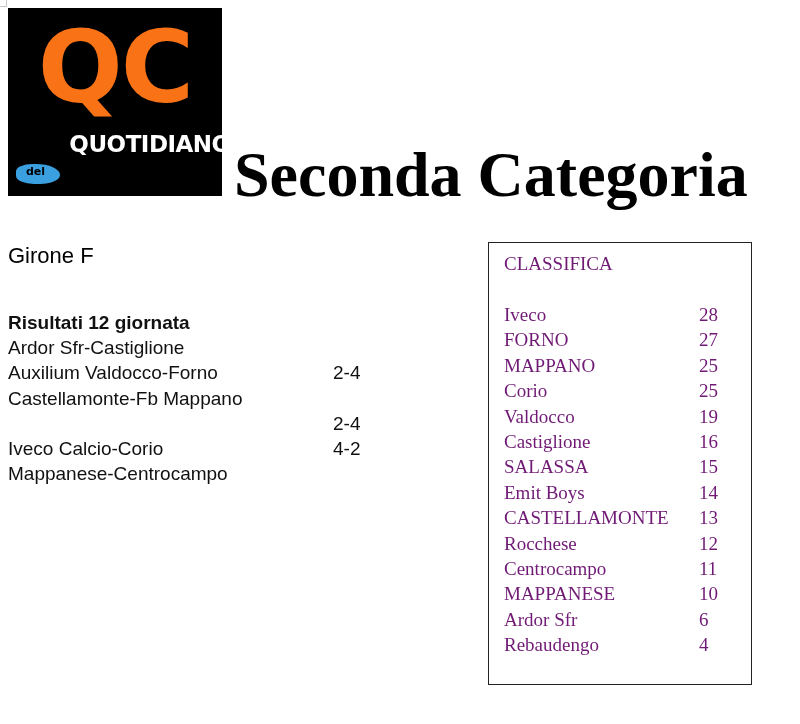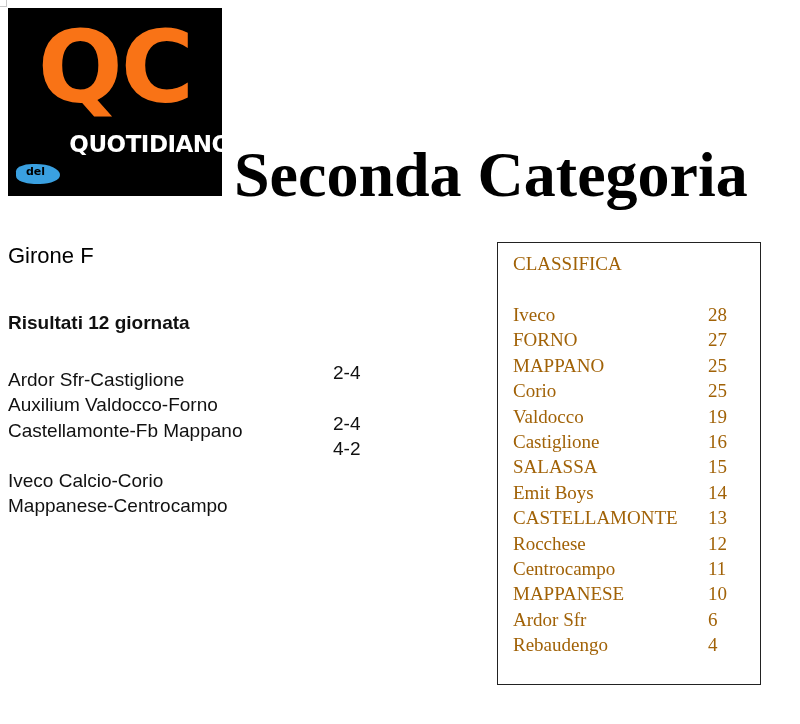--- a/index.html
+++ b/index.html
@@ -9,23 +9,23 @@
   .logo-qc { position: absolute; left: 0; top: 4px; width: 214px; text-align: center; color: #f97316; font-family: "DejaVu Sans", sans-serif; font-weight: bold; font-size: 100px; line-height: 112px; letter-spacing: -2px; }
   .logo-line1 { position: absolute; left: 16px; top: 122px; width: 228px; text-align: center; color: #fff; font-family: "DejaVu Sans", sans-serif; font-weight: bold; font-size: 23px; line-height: 28px; letter-spacing: -0.5px; margin-left: 12px; }
   .logo-line2 { position: absolute; left: 52px; top: 150px; color: #fff; font-family: "DejaVu Sans", sans-serif; font-weight: bold; font-size: 23px; line-height: 28px; letter-spacing: -0.5px; }
   .logo-blob { position: absolute; left: 8px; top: 156px; width: 44px; height: 20px; background: #3aa0e0; border-radius: 40% 60% 50% 45%; }
   .logo-del { position: absolute; left: 18px; top: 157px; color: #000; font-family: "DejaVu Sans", sans-serif; font-size: 11px; font-weight: bold; }
   .page-title { position: absolute; left: 234px; top: 135px; font-family: "Liberation Serif", serif; font-weight: bold; font-size: 64px; line-height: 80px; color: #000; white-space: nowrap; }
   .girone { position: absolute; left: 8px; top: 238px; font-family: "Liberation Sans", sans-serif; font-weight: normal; font-size: 22px; line-height: 36px; color: #000; }
   .results { position: absolute; left: 8px; top: 310px; font-family: "Liberation Sans", sans-serif; font-size: 19px; color: #111; }
   .results-heading { font-weight: bold; font-size: 19px; line-height: 25px; height: 25px; }
   .result-row { position: relative; height: 25.3px; line-height: 25.3px; width: 380px; }
-  .result-match { position: absolute; left: 0; top: 0; white-space: nowrap; margin-top: 32px; }
+  .result-match { position: absolute; left: 0; top: 0; white-space: nowrap; }
   .result-score { position: absolute; left: 325px; top: 0; }
-  .classifica { position: absolute; left: 488px; top: 242px; width: 264px; height: 443px; border: 1.5px solid #222; box-sizing: border-box; font-family: "Liberation Serif", serif; color: #a16207; margin-left: 9px; }
+  .classifica { position: absolute; left: 488px; top: 242px; width: 264px; height: 443px; border: 1.5px solid #222; box-sizing: border-box; font-family: "Liberation Serif", serif; color: #701a75; }
   .classifica-title { position: absolute; left: 15px; top: 10px; font-size: 19px; line-height: 22px; }
   .standings { position: absolute; left: 15px; top: 59px; font-family: Liberation Serif, serif; }
   .standing-row { position: relative; height: 25.4px; line-height: 25.4px; font-size: 19px; width: 240px; }
   .team { position: absolute; left: 0; top: 0; white-space: nowrap; }
   .points { position: absolute; left: 195px; top: 0; }
 </style>
 </head>
 <body>
 
 <div class="corner"></div>

